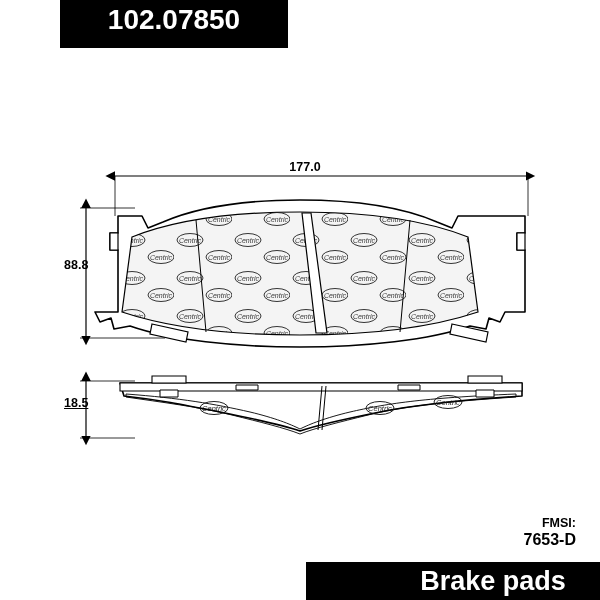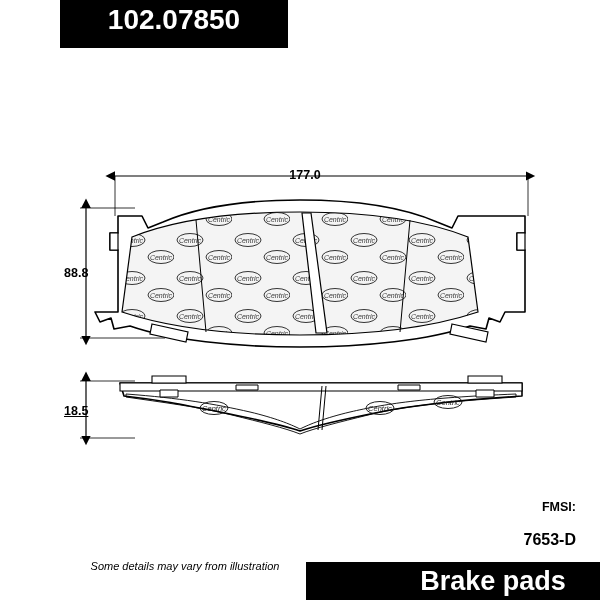--- a/index.html
+++ b/index.html
@@ -71,41 +71,40 @@
     width: 230px;
     text-align: center;
     font-size: 11px;
     font-style: italic;
     color: #000000;
   }
 
   
   .fmsi-label {
     position: absolute;
-    right: 24px; top: 500px;
+    right: 24px; top: 516px;
     font-size: 12.5px;
     font-weight: bold;
     text-align: right;
   }
   .fmsi-value {
     position: absolute;
     right: 24px; top: 524px;
     font-size: 16px;
     font-weight: bold;
     text-align: right;
     margin-top: 7px;
   }
 
   
   .dim {
     position: absolute;
     font-size: 12.5px;
     font-weight: bold;
     color: #000000;
-    margin-top: 8px;
   }
   .dim-width  { left: 305px; top: 160px; transform: translateX(-50%); }
   .dim-height { left: 64px;  top: 258px; }
   .dim-thick  { left: 64px;  top: 396px; text-decoration: underline; }
 
   svg { position: absolute; left: 0; top: 0; }
   .logo-text { font-family: "Liberation Sans", sans-serif; }
 </style>
 </head>
 <body>
@@ -253,17 +252,16 @@
     </g>
   </svg>
 
   <div class="dim dim-width">177.0</div>
   <div class="dim dim-height">88.8</div>
   <div class="dim dim-thick">18.5</div>
 
   <div class="fmsi-label">FMSI:</div>
   <div class="fmsi-value">7653-D</div>
 
-  <div class="illustration-note">Some details may vary from illustration</div>
   <div class="footer-bar"></div>
   <div class="footer-label">Brake pads</div>
 
 </div>
 
 </body></html>

